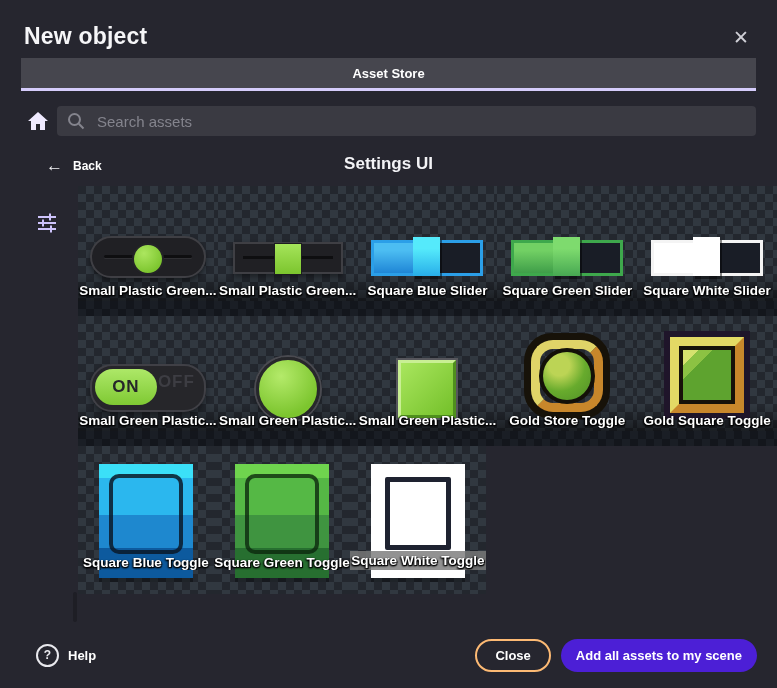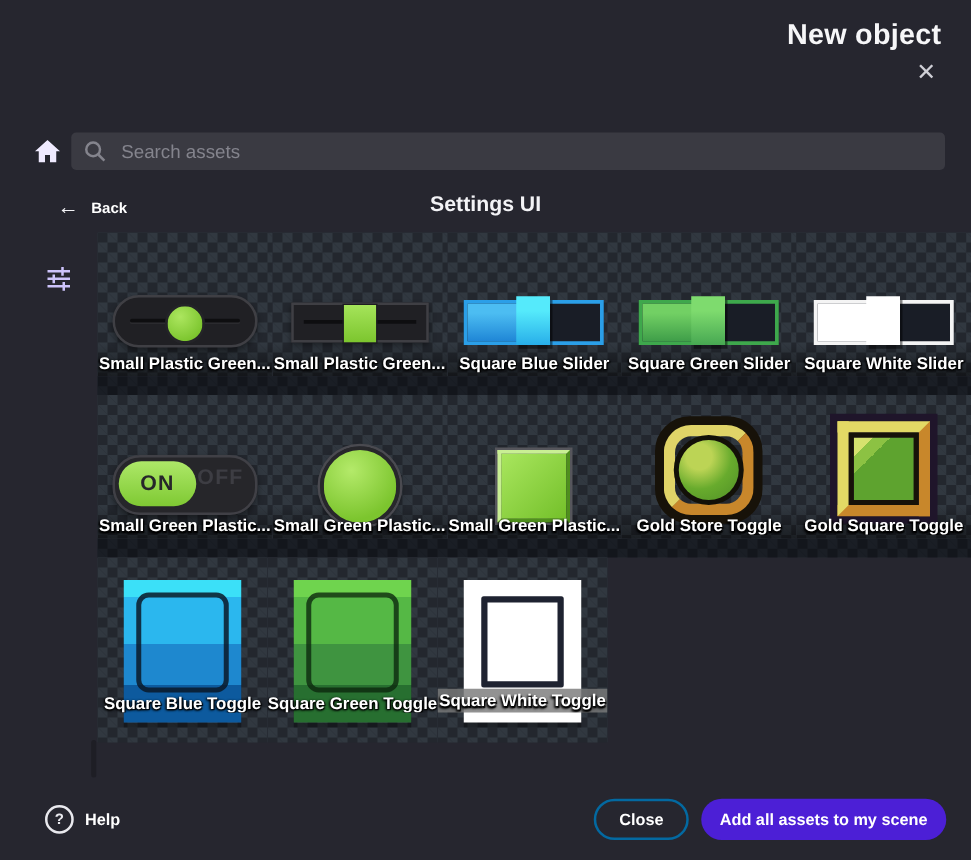--- a/index.html
+++ b/index.html
@@ -3,21 +3,21 @@
 <meta charset="utf-8">
 <style>
   html,body{margin:0;padding:0;}
   body{
     width:777px;height:688px;overflow:hidden;position:relative;
     background:#26262f;
     font-family:"Liberation Sans", sans-serif;
     -webkit-font-smoothing:antialiased;
   }
   
-  .hdr{display:flex;align-items:flex-end;justify-content:space-between;padding:14px 24px 0 24px;height:44px;flex-direction:column;}
+  .hdr{display:flex;align-items:center;justify-content:space-between;padding:14px 24px 0 24px;height:44px;}
   .hdr h1{margin:0;font-size:23px;font-weight:700;color:#f6f6f8;letter-spacing:.2px;}
   .x-btn{background:none;border:none;color:#cfcfd6;font-size:19px;line-height:1;cursor:pointer;padding:6px 4px;margin-top:2px;}
   
   .tabs{display:flex;margin:0 21px;height:30px;}
   .tab{flex:1;display:flex;align-items:center;justify-content:center;font-size:13px;font-weight:700;cursor:pointer;position:relative;}
   .tab.active{background:#46464e;color:#fff;}
   .tab.inactive{background:#31313a;color:#8b8b94;}
   .tab.active::after{content:"";position:absolute;left:0;right:0;bottom:-3px;height:3px;background:#d5ccfb;}
   
   .search-row{display:flex;align-items:center;margin:16px 21px 0 21px;height:34px;}
@@ -103,34 +103,37 @@
   .bt-white{background:#ffffff;}
   .bt-white .frame{inset:13px 14px 28px 14px;border:5px solid #1e2230;border-radius:2px;}
   
   .scroll-divider{position:absolute;left:73px;top:440px;width:4px;height:30px;background:#1e1e25;border-radius:2px;}
   
   .footer{position:absolute;left:0;right:0;bottom:0;height:66px;display:flex;align-items:center;padding:0 20px;}
   .help-btn{display:flex;align-items:center;background:none;border:none;cursor:pointer;padding:0 4px;margin-left:12px;}
   .help-circle{width:19px;height:19px;border-radius:50%;border:2px solid #e9e9ee;color:#e9e9ee;font-size:12px;font-weight:700;display:flex;align-items:center;justify-content:center;}
   .help-label{margin-left:9px;font-size:13px;font-weight:700;color:#fff;}
   .footer .spacer{flex:1;}
-  .btn-close{background:transparent;border:2px solid #0369a1;border-radius:18px;color:#fff;font-size:13px;font-weight:700;padding:7px 18px;cursor:pointer;font-family:"Liberation Sans",sans-serif;}
+  .btn-close{background:transparent;border:2px solid #fdba74;border-radius:18px;color:#fff;font-size:13px;font-weight:700;padding:7px 18px;cursor:pointer;font-family:"Liberation Sans",sans-serif;}
   .btn-add{margin-left:10px;background:#4c1fd6;border:none;border-radius:18px;color:#fff;font-size:13px;font-weight:700;padding:9px 15px;cursor:pointer;font-family:"Liberation Sans",sans-serif;}
 </style>
 </head>
 <body>
 
 <div>
 
   <div class="hdr">
     <h1>New object</h1>
     <button class="x-btn"><span>✕</span></button>
   </div>
 
   <div class="tabs">
+    <div class="tab active">
+      <span>Asset Store</span>
+    </div>
   </div>
 
   <div class="search-row">
     <button class="home-btn">
       <svg width="20" height="18" viewBox="0 0 20 18">
           <path d="M10 0 L20 9 H17 V18 H12 V12 H8 V18 H3 V9 H0 Z" fill="#efeaff"></path>
         </svg>
     </button>
     <div class="search-box">
       <svg width="18" height="18" viewBox="0 0 18 18">

